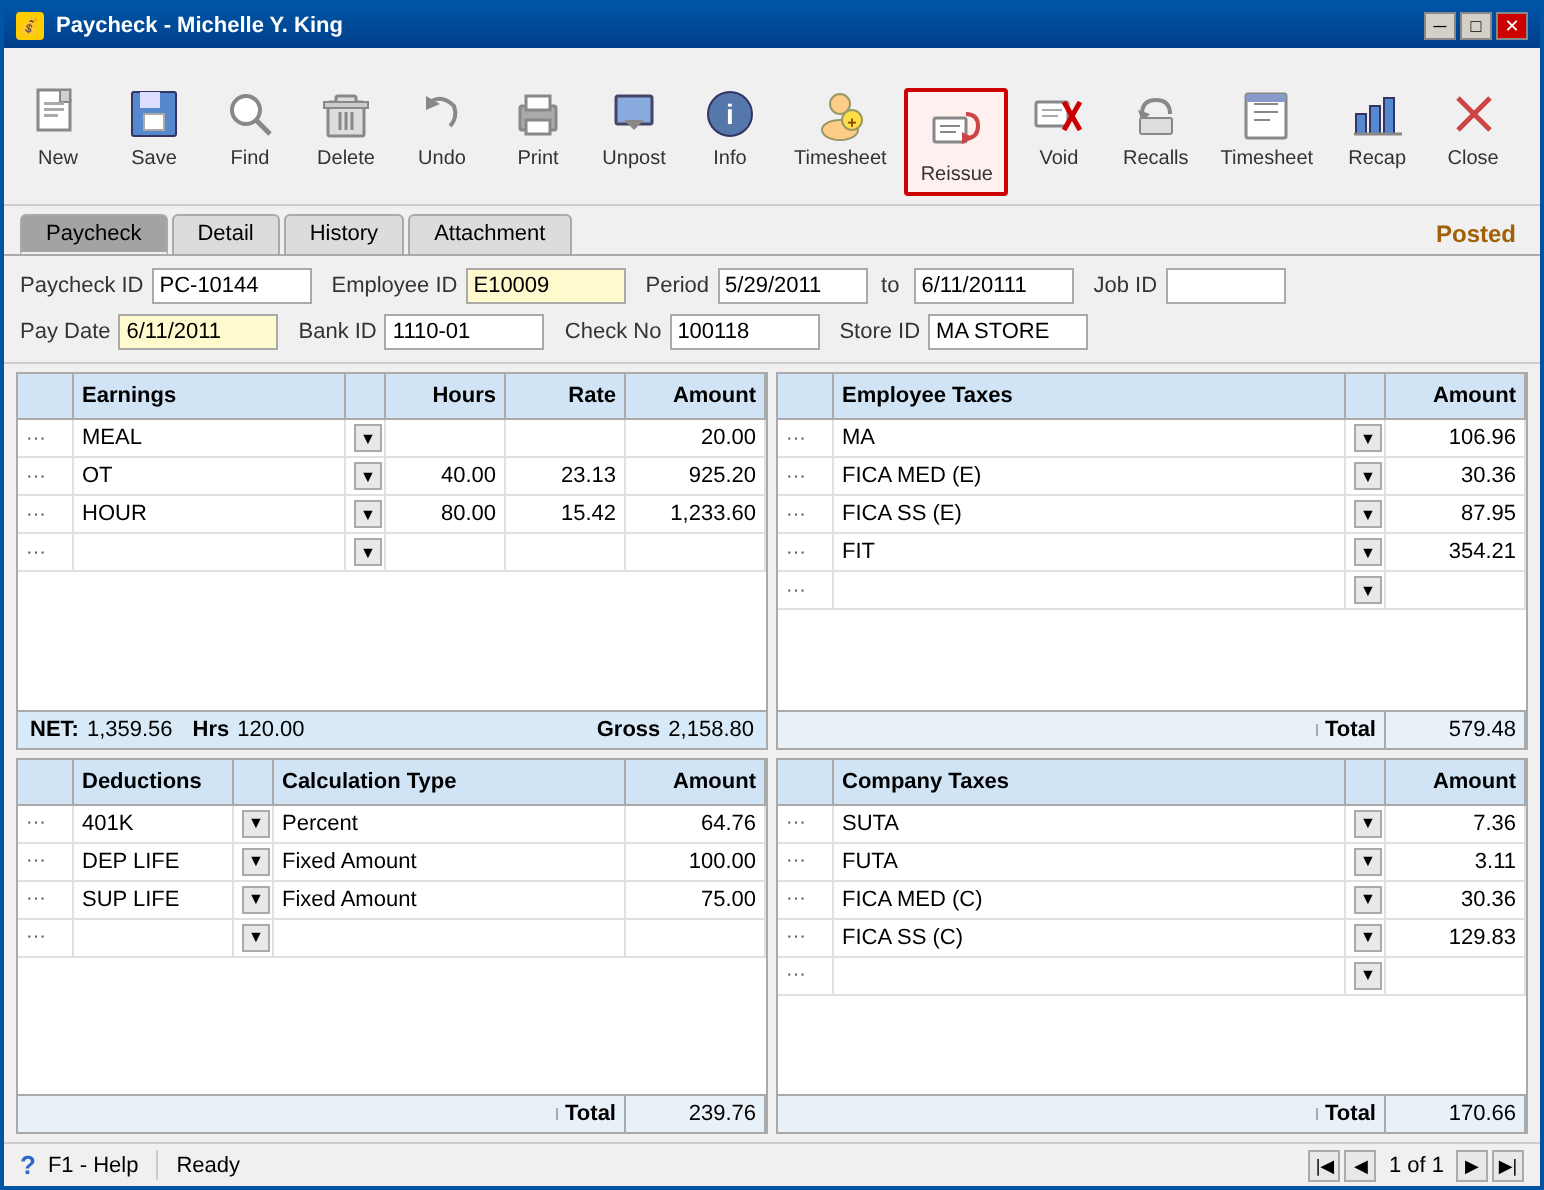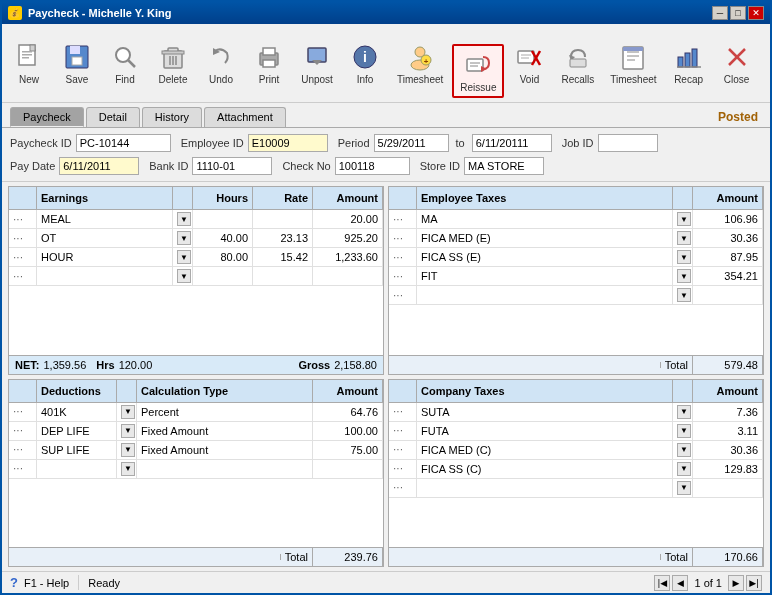--- a/index.html
+++ b/index.html
@@ -279,21 +279,21 @@
       font-size: 11px;
       align-items: center;
     }
     
     .footer-cell {
       padding: 3px 4px;
       border-right: 1px solid #aaa;
     }
     
     .footer-label {
-      font-weight: normal;
+      font-weight: bold;
     }
     
     
     .net-row {
       background: #d8eaf8;
       border-top: 1px solid #aaa;
       display: flex;
       align-items: center;
       padding: 3px 6px;
       font-size: 11px;
@@ -570,21 +570,21 @@
       <div class="tab">History</div>
       <div class="tab">Attachment</div>
     </div>
     <div class="posted-badge">Posted</div>
   </div>
 
   <div class="form-area">
     <div class="form-row">
       <div class="field-group">
         <span class="field-label">Paycheck ID</span>
-        <input class="field-input" type="text" style="width: 95px;" value="PC-10144">
+        <input class="field-input" type="text" style="width: 80px;" value="PC-10144">
       </div>
       <div class="field-group">
         <span class="field-label">Employee ID</span>
         <input class="field-input yellow" type="text" style="width: 80px;" value="E10009">
       </div>
       <div class="field-group">
         <span class="field-label">Period</span>
         <input class="field-input" type="text" style="width: 75px;" value="5/29/2011">
         <span class="field-label" style="margin:0 3px;">to</span>
         <input class="field-input" type="text" style="width: 80px;" value="6/11/20111">

